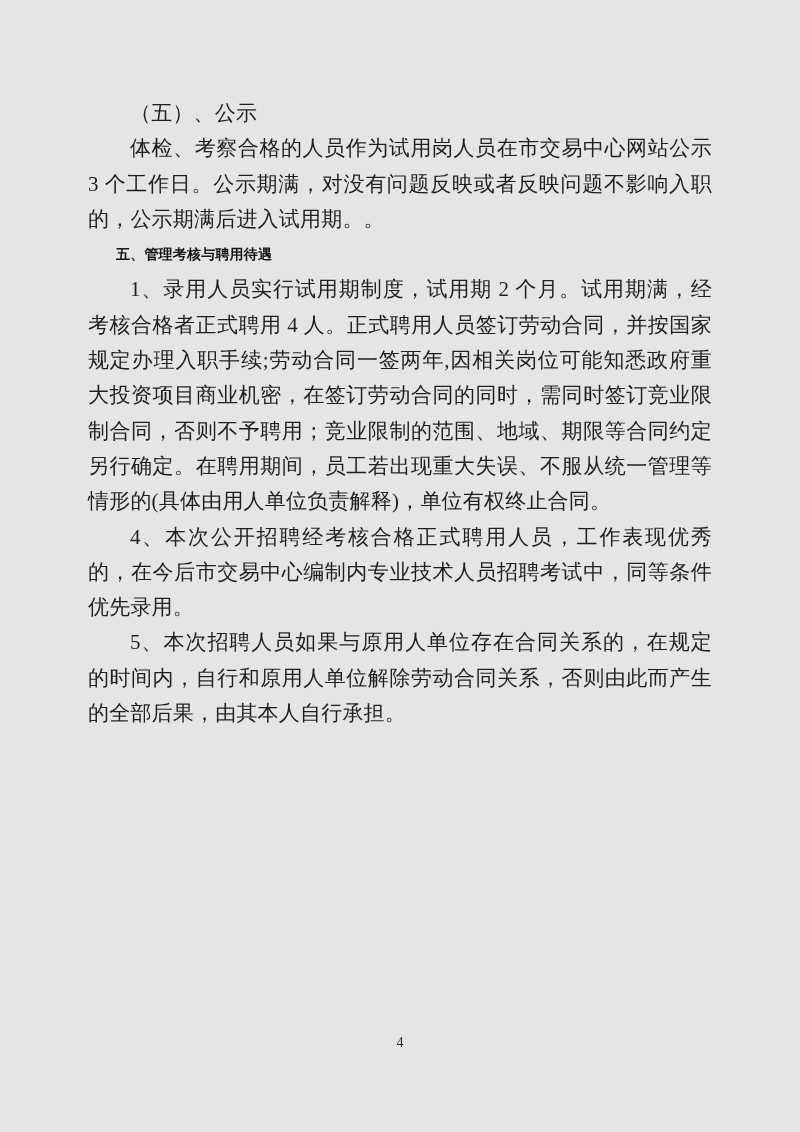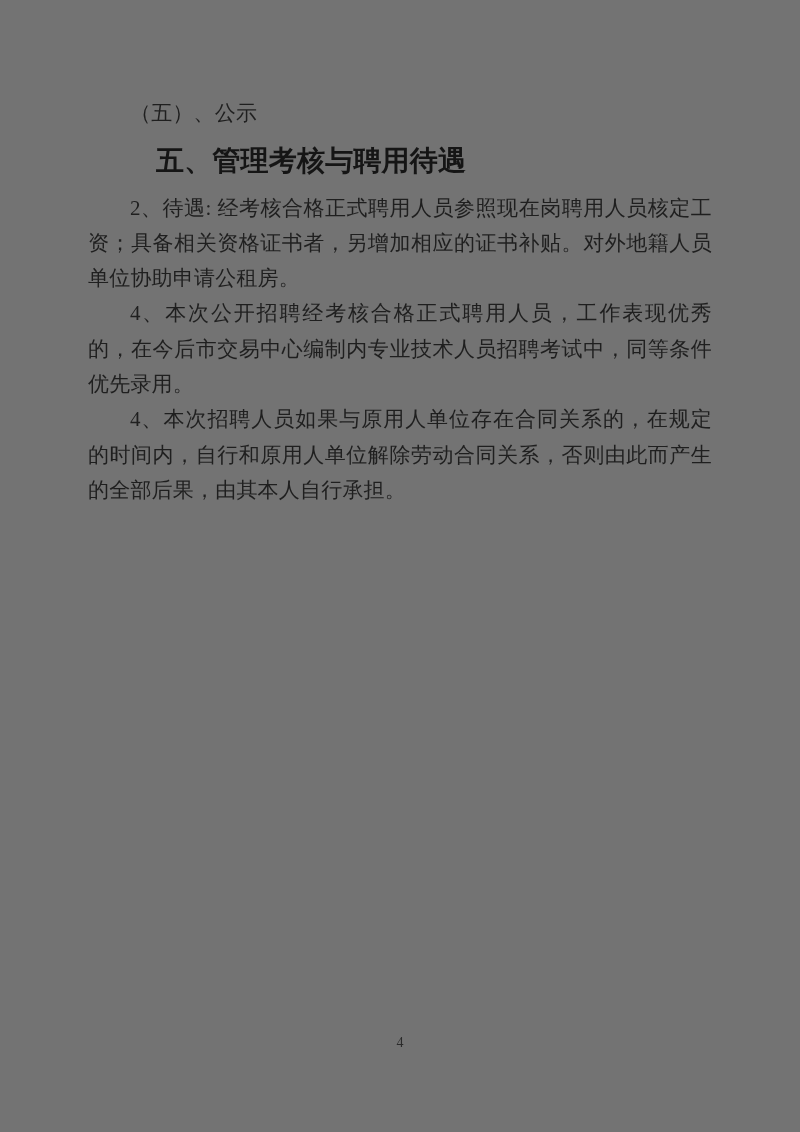--- a/index.html
+++ b/index.html
@@ -14,65 +14,66 @@
     font-family: "Liberation Serif", "DejaVu Serif", serif;
     color: #1f1f1f;
     overflow: hidden;
   }
   .page {
     position: absolute;
     left: 0;
     top: 0;
     width: 800px;
     height: 1132px;
-    background: #737373;
+    background: #e5e5e5;
   }
   .content {
     position: absolute;
     left: 88px;
     top: 96px;
     width: 624px;
     font-size: 21px;
     line-height: 35.3px;
     text-align: justify;
     text-justify: inter-ideograph;
     word-break: break-all;
     letter-spacing: 0.2px;
   }
   .para {
     margin: 0;
     text-indent: 2em;
   }
   .heading {
-    margin: 12px;
+    margin: 0;
     text-indent: 2em;
     font-family: "Liberation Sans", "DejaVu Sans", sans-serif;
     font-weight: 700;
-    font-size: 28px;
+    font-size: 14px;
     color: #151515;
   }
   .page-footer {
     position: absolute;
     left: 0;
     top: 1034px;
     width: 800px;
     text-align: center;
     font-size: 14px;
     line-height: 18px;
     color: #2a2a2a;
   }
 </style>
 </head>
 <body>
 
 <div class="page">
   <main class="content">
     <p class="para">（五）、公示</p>
+    <p class="para">体检、考察合格的人员作为试用岗人员在市交易中心网站公示 3 个工作日。公示期满，对没有问题反映或者反映问题不影响入职的，公示期满后进入试用期。。</p>
     <p class="heading">五、管理考核与聘用待遇</p>
-    <p class="para">2、待遇: 经考核合格正式聘用人员参照现在岗聘用人员核定工资；具备相关资格证书者，另增加相应的证书补贴。对外地籍人员单位协助申请公租房。</p>
+    <p class="para">1、录用人员实行试用期制度，试用期 2 个月。试用期满，经考核合格者正式聘用 4 人。正式聘用人员签订劳动合同，并按国家规定办理入职手续;劳动合同一签两年,因相关岗位可能知悉政府重大投资项目商业机密，在签订劳动合同的同时，需同时签订竞业限制合同，否则不予聘用；竞业限制的范围、地域、期限等合同约定另行确定。在聘用期间，员工若出现重大失误、不服从统一管理等情形的(具体由用人单位负责解释)，单位有权终止合同。</p>
     <p class="para">4、本次公开招聘经考核合格正式聘用人员，工作表现优秀的，在今后市交易中心编制内专业技术人员招聘考试中，同等条件优先录用。</p>
-    <p class="para">4、本次招聘人员如果与原用人单位存在合同关系的，在规定的时间内，自行和原用人单位解除劳动合同关系，否则由此而产生的全部后果，由其本人自行承担。</p>
+    <p class="para">5、本次招聘人员如果与原用人单位存在合同关系的，在规定的时间内，自行和原用人单位解除劳动合同关系，否则由此而产生的全部后果，由其本人自行承担。</p>
   </main>
 
   <footer class="page-footer">
     <span>4</span>
   </footer>
 </div>
 
 </body></html>

